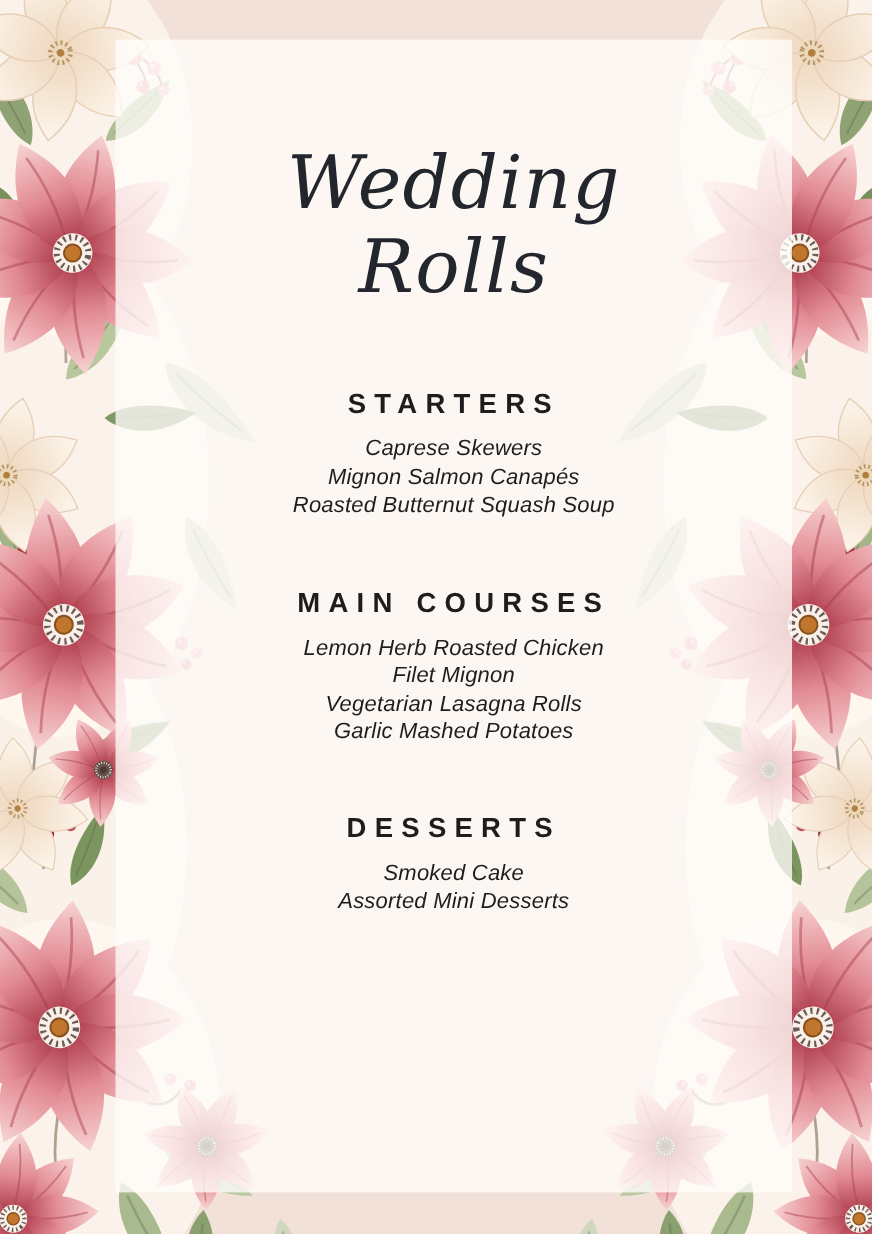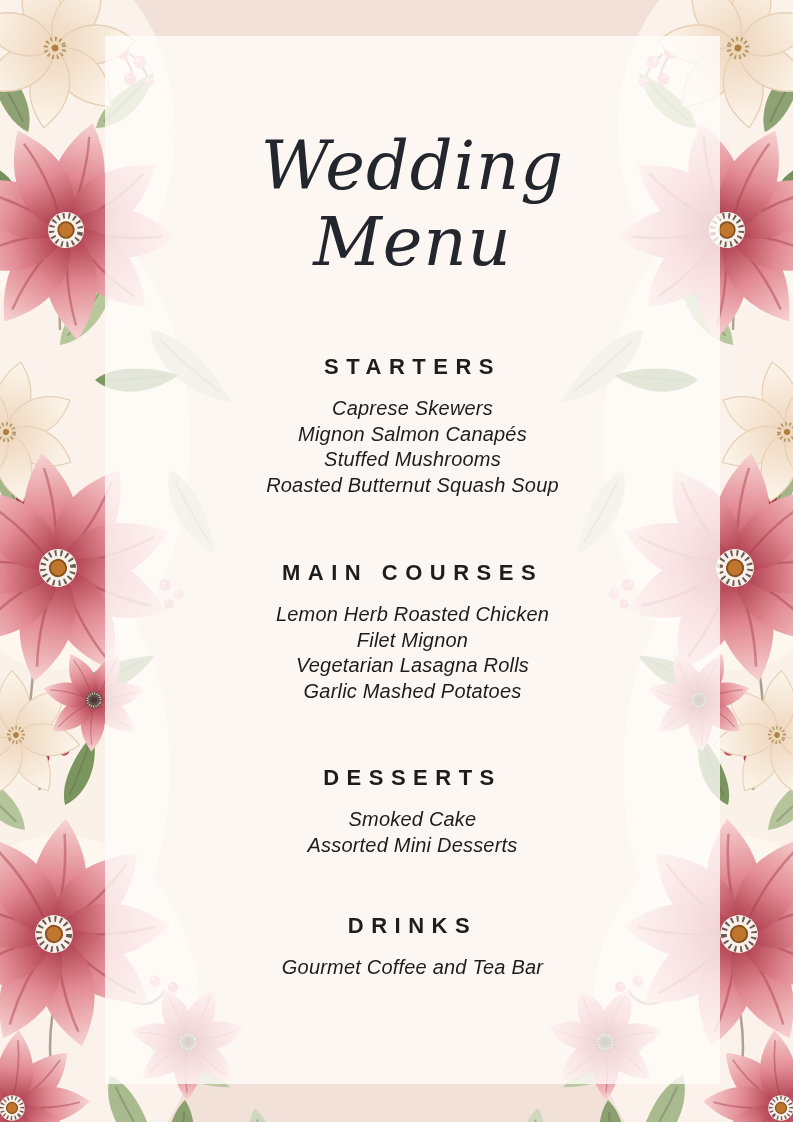--- a/index.html
+++ b/index.html
@@ -33,21 +33,21 @@
   }
   .title .tline{display:block;}
   .sections{margin:0;}
   .menu-section{margin:0;}
   .menu-section:nth-of-type(1){margin-top:72px;}
   .menu-section:nth-of-type(2){margin-top:60px;}
   .menu-section:nth-of-type(3){margin-top:59px;}
   .menu-section:nth-of-type(4){margin-top:53px;}
   .section-heading{
     margin:0;
-    font-size:22px;
+    font-size:25px;
     font-weight:700;
     letter-spacing:7.5px;
     line-height:30px;
     color:var(--ink,#171717);
   }
   .section-items{margin-top:14px;}
   .menu-item{
     font-style:italic;
     font-size:20px;
     line-height:25.5px;
@@ -201,29 +201,28 @@
       <use href="#strip"></use>
     </g>
     <g>
       <use href="#strip" transform="translate(793,0) scale(-1,1)"></use>
     </g>
   </svg>
 
   <div class="panel">
     <h1 class="title">
       <span class="tline">Wedding</span>
-      <span class="tline">Menu</span>
+      <span class="tline">Rolls</span>
     </h1>
     <div class="sections">
   <section class="menu-section">
     <h2 class="section-heading">STARTERS</h2>
     <div class="section-items">
             <div class="menu-item">Caprese Skewers</div>
             <div class="menu-item">Mignon Salmon Canapés</div>
-            <div class="menu-item">Stuffed Mushrooms</div>
             <div class="menu-item">Roasted Butternut Squash Soup</div>
           </div>
   </section>
 
   <section class="menu-section">
     <h2 class="section-heading">MAIN COURSES</h2>
     <div class="section-items">
             <div class="menu-item">Lemon Herb Roasted Chicken</div>
             <div class="menu-item">Filet Mignon</div>
             <div class="menu-item">Vegetarian Lasagna Rolls</div>
@@ -232,22 +231,16 @@
   </section>
 
   <section class="menu-section">
     <h2 class="section-heading">DESSERTS</h2>
     <div class="section-items">
             <div class="menu-item">Smoked Cake</div>
             <div class="menu-item">Assorted Mini Desserts</div>
           </div>
   </section>
 
-  <section class="menu-section">
-    <h2 class="section-heading">DRINKS</h2>
-    <div class="section-items">
-            <div class="menu-item">Gourmet Coffee and Tea Bar</div>
-          </div>
-  </section>
 </div>
   </div>
 
 </div>
 
 </body></html>

